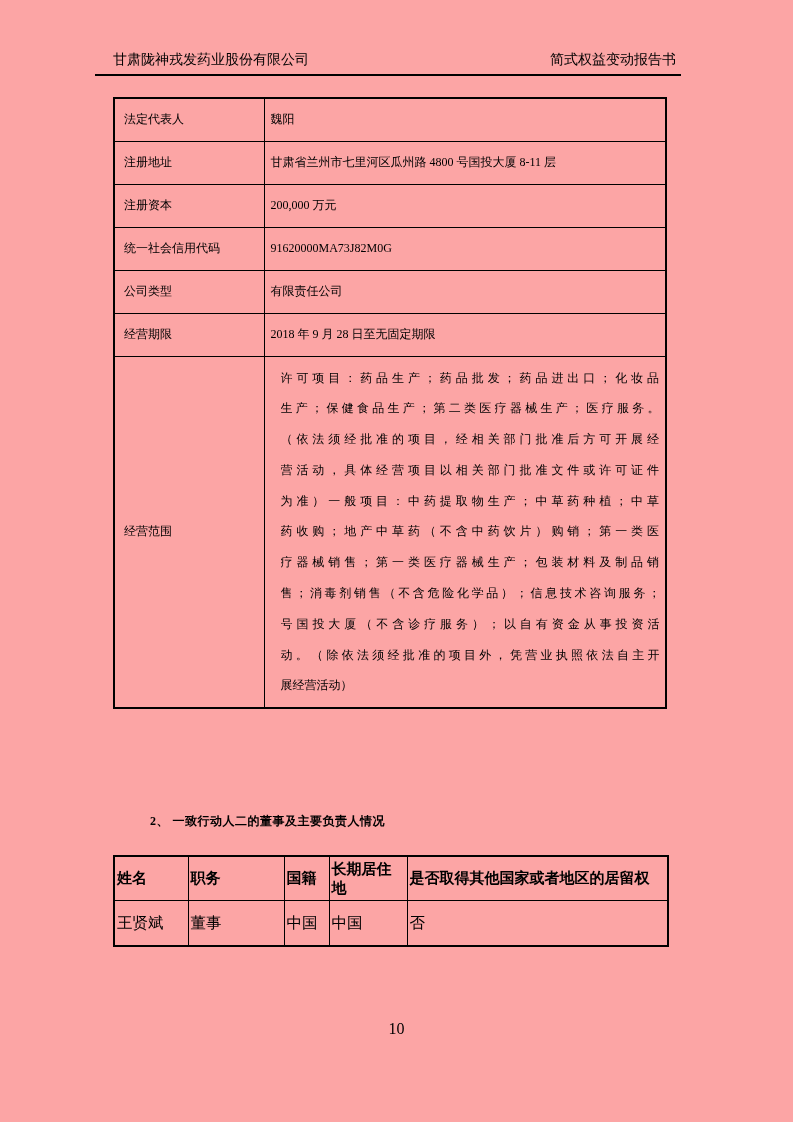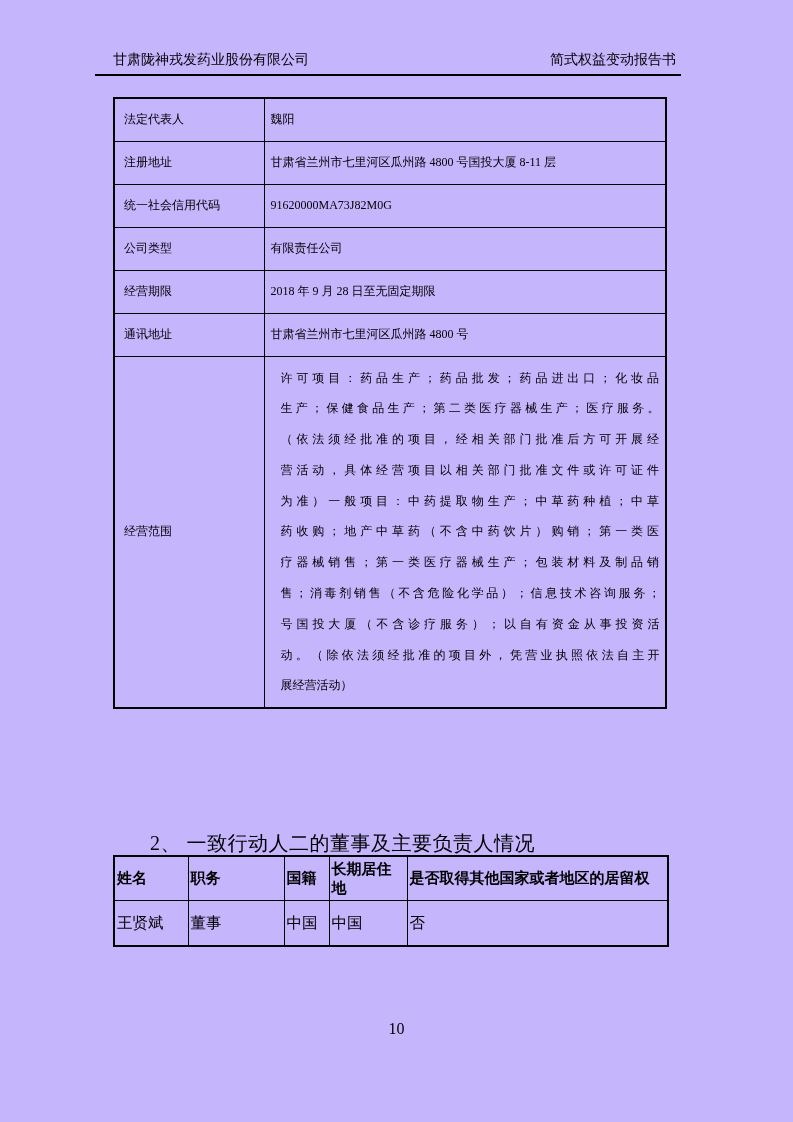--- a/index.html
+++ b/index.html
@@ -1,20 +1,20 @@
 <!DOCTYPE html>
 <html><head>
 <meta charset="utf-8">
 <style>
   html, body { margin: 0; padding: 0; background: #ffffff; }
   .page {
     position: relative;
     width: 793px;
     height: 1122px;
-    background: #c4b5fd;
+    background: #fca5a5;
     color: #000000;
     font-family: "Liberation Serif", "DejaVu Serif", serif;
     overflow: hidden;
   }
 
   
   .header {
     position: absolute;
     top: 51px;
     left: 95px;
@@ -55,24 +55,24 @@
     white-space: nowrap;
     overflow: hidden;
     text-align: justify;
     text-align-last: justify;
   }
   .biz-line.last { text-align-last: left; }
 
   
   .section-heading {
     position: absolute;
-    top: 830px;
+    top: 813px;
     left: 150px;
-    font-size: 20px;
-    font-weight: normal;
+    font-size: 12px;
+    font-weight: bold;
     letter-spacing: 0.5px;
   }
 
   
   table.directors {
     position: absolute;
     top: 855px;
     left: 113px;
     width: 554px;
     border-collapse: collapse;
@@ -117,34 +117,34 @@
     <tbody>
         <tr class="simple">
           <td class="label">法定代表人</td>
           <td class="value">魏阳</td>
         </tr>
         <tr class="simple">
           <td class="label">注册地址</td>
           <td class="value">甘肃省兰州市七里河区瓜州路 4800 号国投大厦 8-11 层</td>
         </tr>
         <tr class="simple">
+          <td class="label">注册资本</td>
+          <td class="value">200,000 万元</td>
+        </tr>
+        <tr class="simple">
           <td class="label">统一社会信用代码</td>
           <td class="value">91620000MA73J82M0G</td>
         </tr>
         <tr class="simple">
           <td class="label">公司类型</td>
           <td class="value">有限责任公司</td>
         </tr>
         <tr class="simple">
           <td class="label">经营期限</td>
           <td class="value">2018 年 9 月 28 日至无固定期限</td>
-        </tr>
-        <tr class="simple">
-          <td class="label">通讯地址</td>
-          <td class="value">甘肃省兰州市七里河区瓜州路 4800 号</td>
         </tr>
         <tr>
           <td class="label">经营范围</td>
           <td class="biz-cell">
             <div class="biz-line">许可项目：药品生产；药品批发；药品进出口；化妆品</div>
             <div class="biz-line" style="letter-spacing: -0.54px;">生产；保健食品生产；第二类医疗器械生产；医疗服务。</div>
             <div class="biz-line">（依法须经批准的项目，经相关部门批准后方可开展经</div>
             <div class="biz-line">营活动，具体经营项目以相关部门批准文件或许可证件</div>
             <div class="biz-line">为准）一般项目：中药提取物生产；中草药种植；中草</div>
             <div class="biz-line">药收购；地产中草药（不含中药饮片）购销；第一类医</div>

